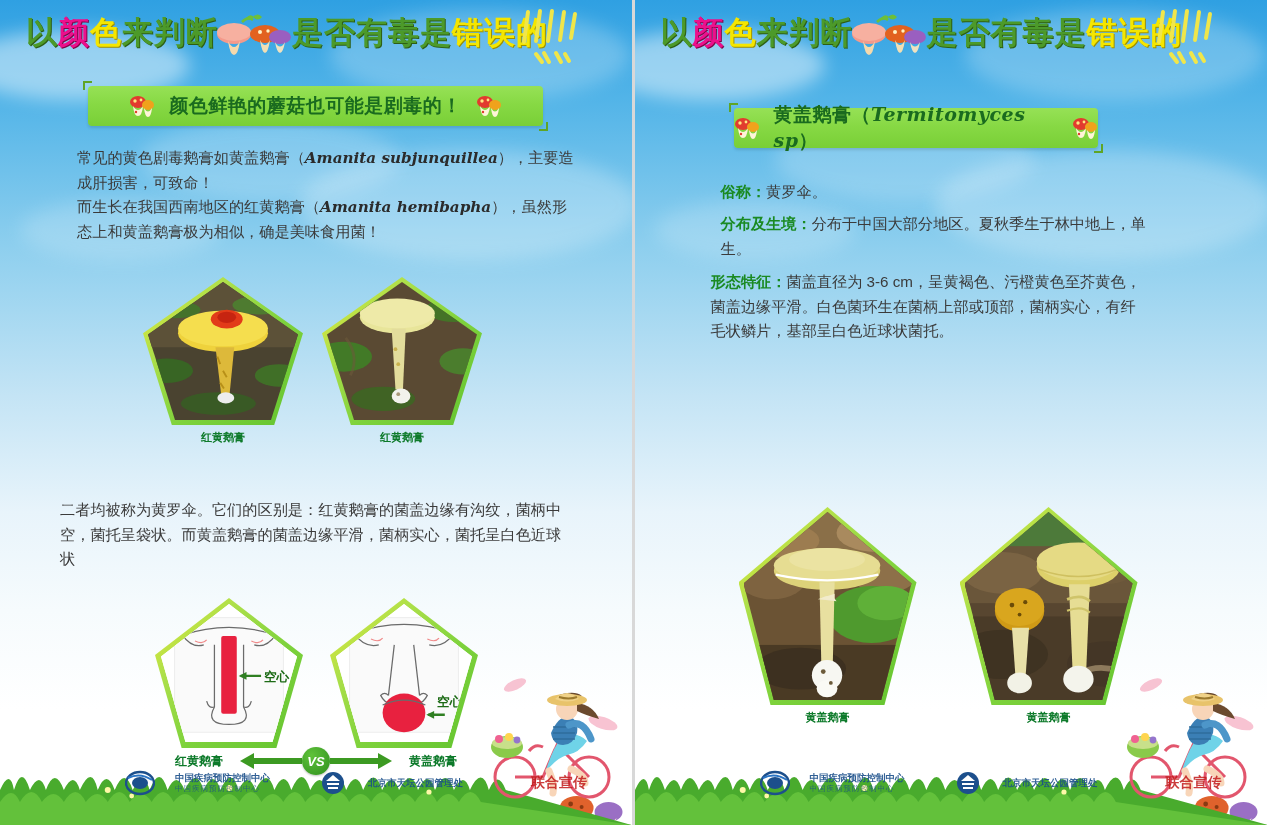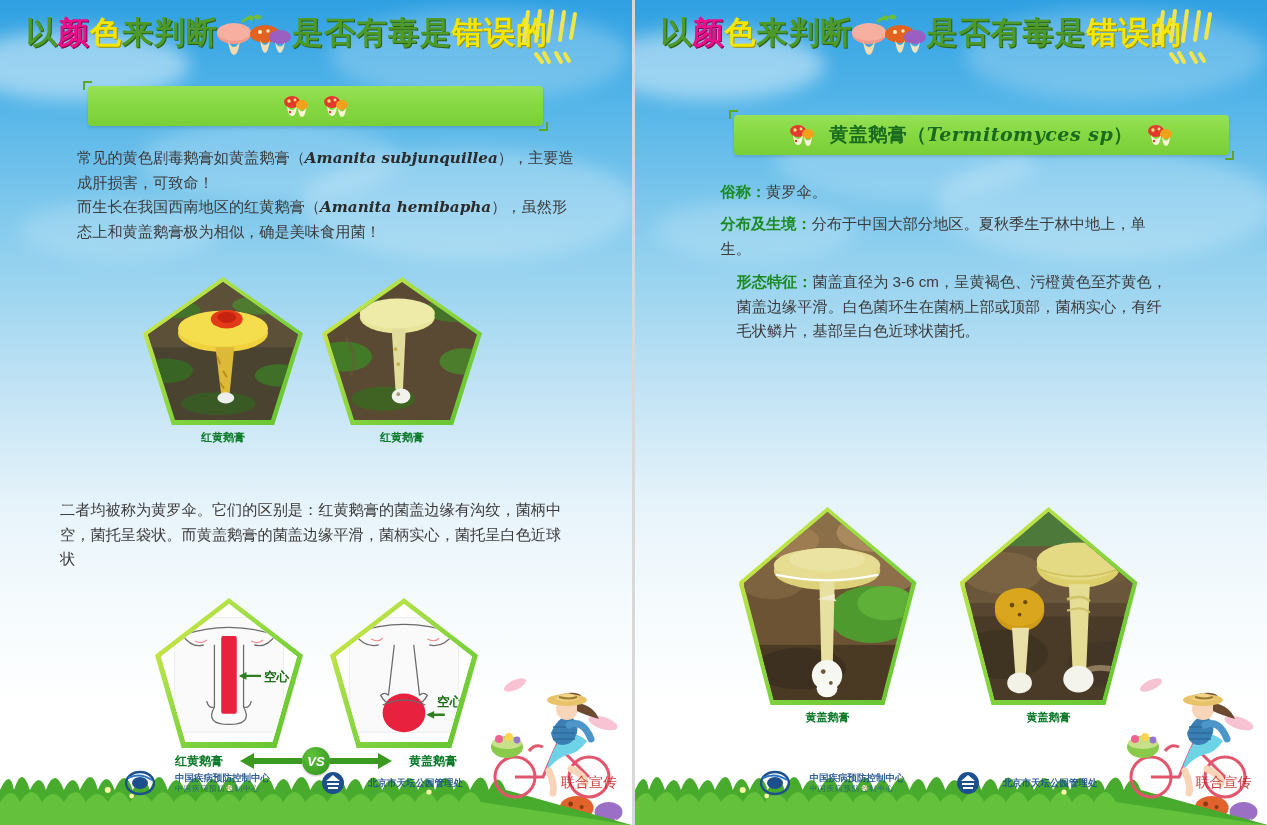--- a/index.html
+++ b/index.html
@@ -88,21 +88,21 @@
   
   .scene{position:absolute;left:0;bottom:0;width:100%;height:95px;pointer-events:none;}
   .scene svg{display:block;width:100%;height:100%;}
 
   
   .footer{position:absolute;bottom:22px;left:0;width:100%;height:40px;
           display:flex;align-items:center;gap:20px;padding-left:125px;box-sizing:border-box;}
   .logo-badge{width:30px;height:26px;flex:0 0 auto;}
   .f-txt{font-size:9.5px;color:#1b4f8a;opacity:.9;line-height:1.25;font-weight:bold;}
   .f-txt .sub{font-size:7.5px;letter-spacing:1px;opacity:.85;font-weight:normal;}
-  .f-join{font-size:14px;font-weight:normal;color:#c21b1b;opacity:.85;margin-left:30px;padding-left:48px;}
+  .f-join{font-size:14px;font-weight:bold;color:#c21b1b;opacity:.85;padding-left:48px;}
 </style>
 </head>
 <body>
 
 <div class="poster-wrap">
 
   <div class="page left">
     <div class="cloud c1"></div>
     <div class="cloud c2"></div>
     <div class="cloud c3"></div>
@@ -150,20 +150,21 @@
     <div class="banner" style="left:88px;top:86px;width:455px;">
       <svg class="mush-ico" viewBox="0 0 26 24">
         <ellipse cx="9" cy="8" rx="8" ry="6" fill="#e23b2e"></ellipse>
         <circle cx="6" cy="7" r="1.7" fill="#ffe680"></circle>
           <circle cx="12" cy="6" r="1.4" fill="#ffe680"></circle>
         <path d="M4 12 q5 8 10 0 q-1 10-5 10 q-4 0-5-10z" fill="#fff4d8"></path>
         <ellipse cx="19" cy="11" rx="6" ry="5" fill="#f0a21c"></ellipse>
         <path d="M15 14 q4 7 8 0 q-1 9-4 9 q-3 0-4-9z" fill="#fff4d8"></path>
         <circle cx="7" cy="18" r="1.2" fill="#e23b2e"></circle>
       </svg>
+      <span class="banner-text">颜色鲜艳的蘑菇也可能是剧毒的！</span>
       <svg class="mush-ico" viewBox="0 0 26 24">
         <ellipse cx="9" cy="8" rx="8" ry="6" fill="#e23b2e"></ellipse>
         <circle cx="6" cy="7" r="1.7" fill="#ffe680"></circle>
           <circle cx="12" cy="6" r="1.4" fill="#ffe680"></circle>
         <path d="M4 12 q5 8 10 0 q-1 10-5 10 q-4 0-5-10z" fill="#fff4d8"></path>
         <ellipse cx="19" cy="11" rx="6" ry="5" fill="#f0a21c"></ellipse>
         <path d="M15 14 q4 7 8 0 q-1 9-4 9 q-3 0-4-9z" fill="#fff4d8"></path>
         <circle cx="7" cy="18" r="1.2" fill="#e23b2e"></circle>
       </svg>
     </div>
@@ -404,21 +405,21 @@
             <line x1="55" y1="6" x2="51" y2="30"></line>
             <line x1="16" y1="46" x2="22" y2="54"></line>
               <line x1="24" y1="45" x2="29" y2="54"></line>
             <line x1="36" y1="45" x2="41" y2="54"></line>
               <line x1="45" y1="46" x2="49" y2="53"></line>
           </g>
         </svg>
       </div>
     </div>
 
-    <div class="banner" style="left:99px;top:115px;width:495px;">
+    <div class="banner" style="left:99px;top:108px;width:364px;">
       <svg class="mush-ico" viewBox="0 0 26 24">
         <ellipse cx="9" cy="8" rx="8" ry="6" fill="#e23b2e"></ellipse>
         <circle cx="6" cy="7" r="1.7" fill="#ffe680"></circle>
           <circle cx="12" cy="6" r="1.4" fill="#ffe680"></circle>
         <path d="M4 12 q5 8 10 0 q-1 10-5 10 q-4 0-5-10z" fill="#fff4d8"></path>
         <ellipse cx="19" cy="11" rx="6" ry="5" fill="#f0a21c"></ellipse>
         <path d="M15 14 q4 7 8 0 q-1 9-4 9 q-3 0-4-9z" fill="#fff4d8"></path>
         <circle cx="7" cy="18" r="1.2" fill="#e23b2e"></circle>
       </svg>
       <span class="banner-text"><span>黄盖鹅膏（</span><span class="sci">Termitomyces sp</span><span>）</span></span>
@@ -432,21 +433,21 @@
         <circle cx="7" cy="18" r="1.2" fill="#e23b2e"></circle>
       </svg>
     </div>
 
     <div class="para" style="left:86px;top:212px;width:434px;">
       <span class="lbl">分布及生境：</span><span>分布于中国大部分地区。夏秋季生于林中地上，单生。</span>
     </div>
     <div class="para" style="left:86px;top:180px;width:434px;">
       <span class="lbl">俗称：</span><span>黄罗伞。</span>
     </div>
-    <div class="para" style="left:102px;top:270px;width:434px;">
+    <div class="para" style="left:76px;top:270px;width:434px;">
       <span class="lbl">形态特征：</span><span>菌盖直径为 3-6 cm，呈黄褐色、污橙黄色至芥黄色，菌盖边缘平滑。白色菌环生在菌柄上部或顶部，菌柄实心，有纤毛状鳞片，基部呈白色近球状菌托。</span>
     </div>
 
     <div class="penta" style="left:104px;top:507px;width:178px;height:198px;">
       <div class="border">
           <div class="inner">
         <svg viewBox="0 0 178 198" preserveAspectRatio="xMidYMid slice">
           <rect width="178" height="198" fill="#6b5334"></rect>
           <path d="M0 0h178v60H0z" fill="#8a6f48"></path>
           <ellipse cx="40" cy="30" rx="40" ry="18" fill="#9c7c50"></ellipse>

